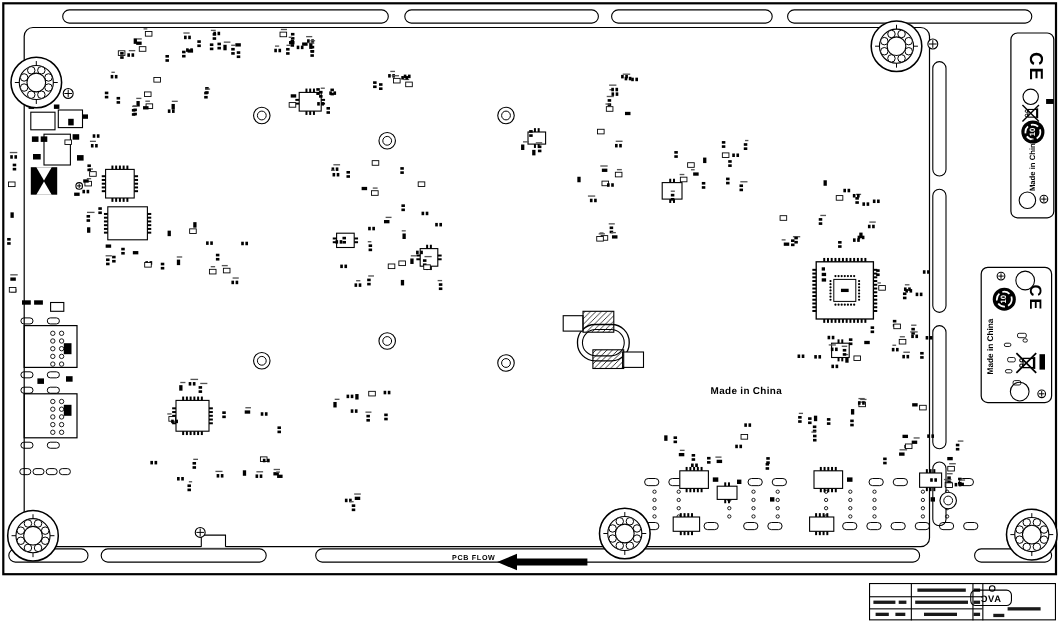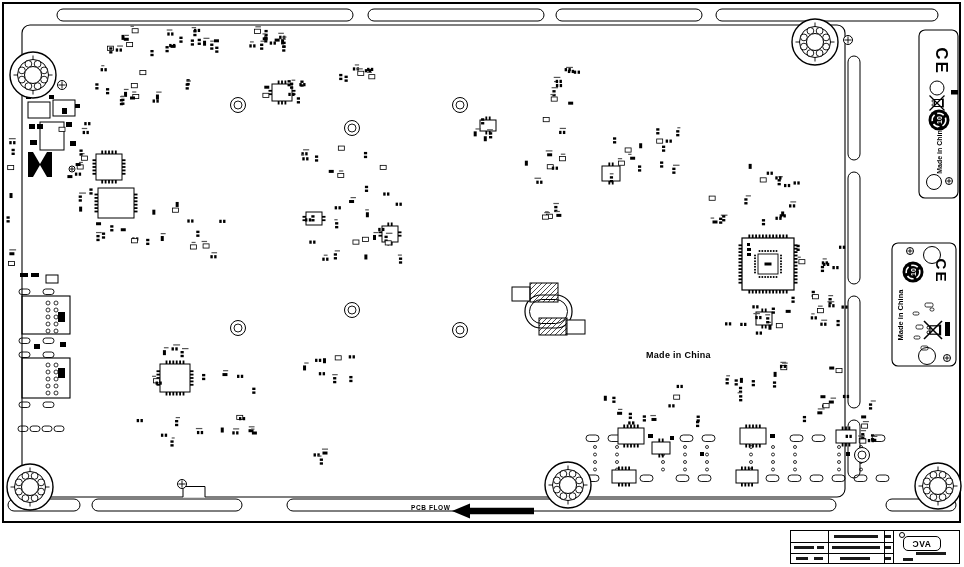--- a/index.html
+++ b/index.html
@@ -11,21 +11,21 @@
   .vrot{transform:translate(-50%,-50%) rotate(-90deg);}
   .mic-a{left:939px;top:150px;font-size:7px;font-weight:700;}
   .mic-b{left:900px;top:315px;font-size:7.5px;font-weight:700;}
   .ce{font-weight:700;letter-spacing:2px;transform:translate(-50%,-50%) rotate(90deg);}
   .ce-a{left:941px;top:61px;font-size:17px;}
   .ce-b{left:941px;top:271px;font-size:15px;}
   .pcbflow{left:411px;top:504px;font-size:6.5px;font-weight:700;letter-spacing:0.6px;}
   .tb{position:absolute;left:790px;top:530px;width:170px;height:34px;border:1.2px solid #000;box-sizing:border-box;}
   .tbline{position:absolute;background:#000;}
   .smudge{position:absolute;height:2.5px;background:#1a1a1a;}
-  .logo-box{position:absolute;left:903px;top:536px;width:36px;height:13px;border:1.5px solid #000;
+  .logo-box{position:absolute;left:882px;top:536px;width:36px;height:13px;border:1.5px solid #000;
             border-radius:5px;display:flex;align-items:center;justify-content:center;
             font-size:8.5px;font-weight:700;letter-spacing:0.5px;}
   .logo-r{position:absolute;left:899px;top:532px;width:4px;height:4px;border:0.8px solid #000;border-radius:50%;}
 </style>
 </head>
 <body>
 
 <div class="page">
   <svg id="board" width="964" height="567" viewBox="0 0 964 567">
       <defs>

